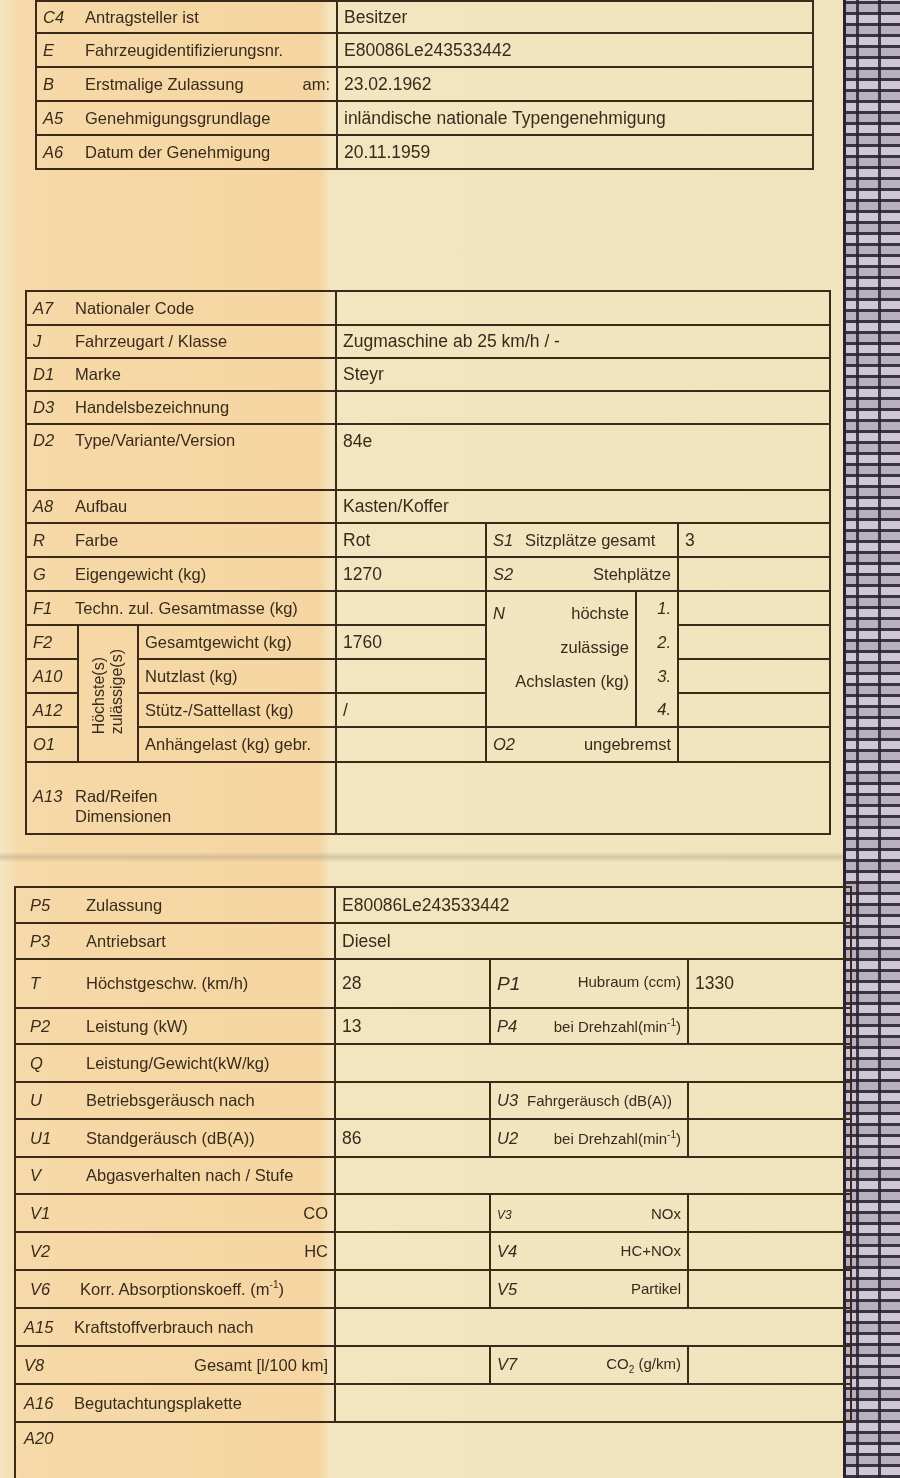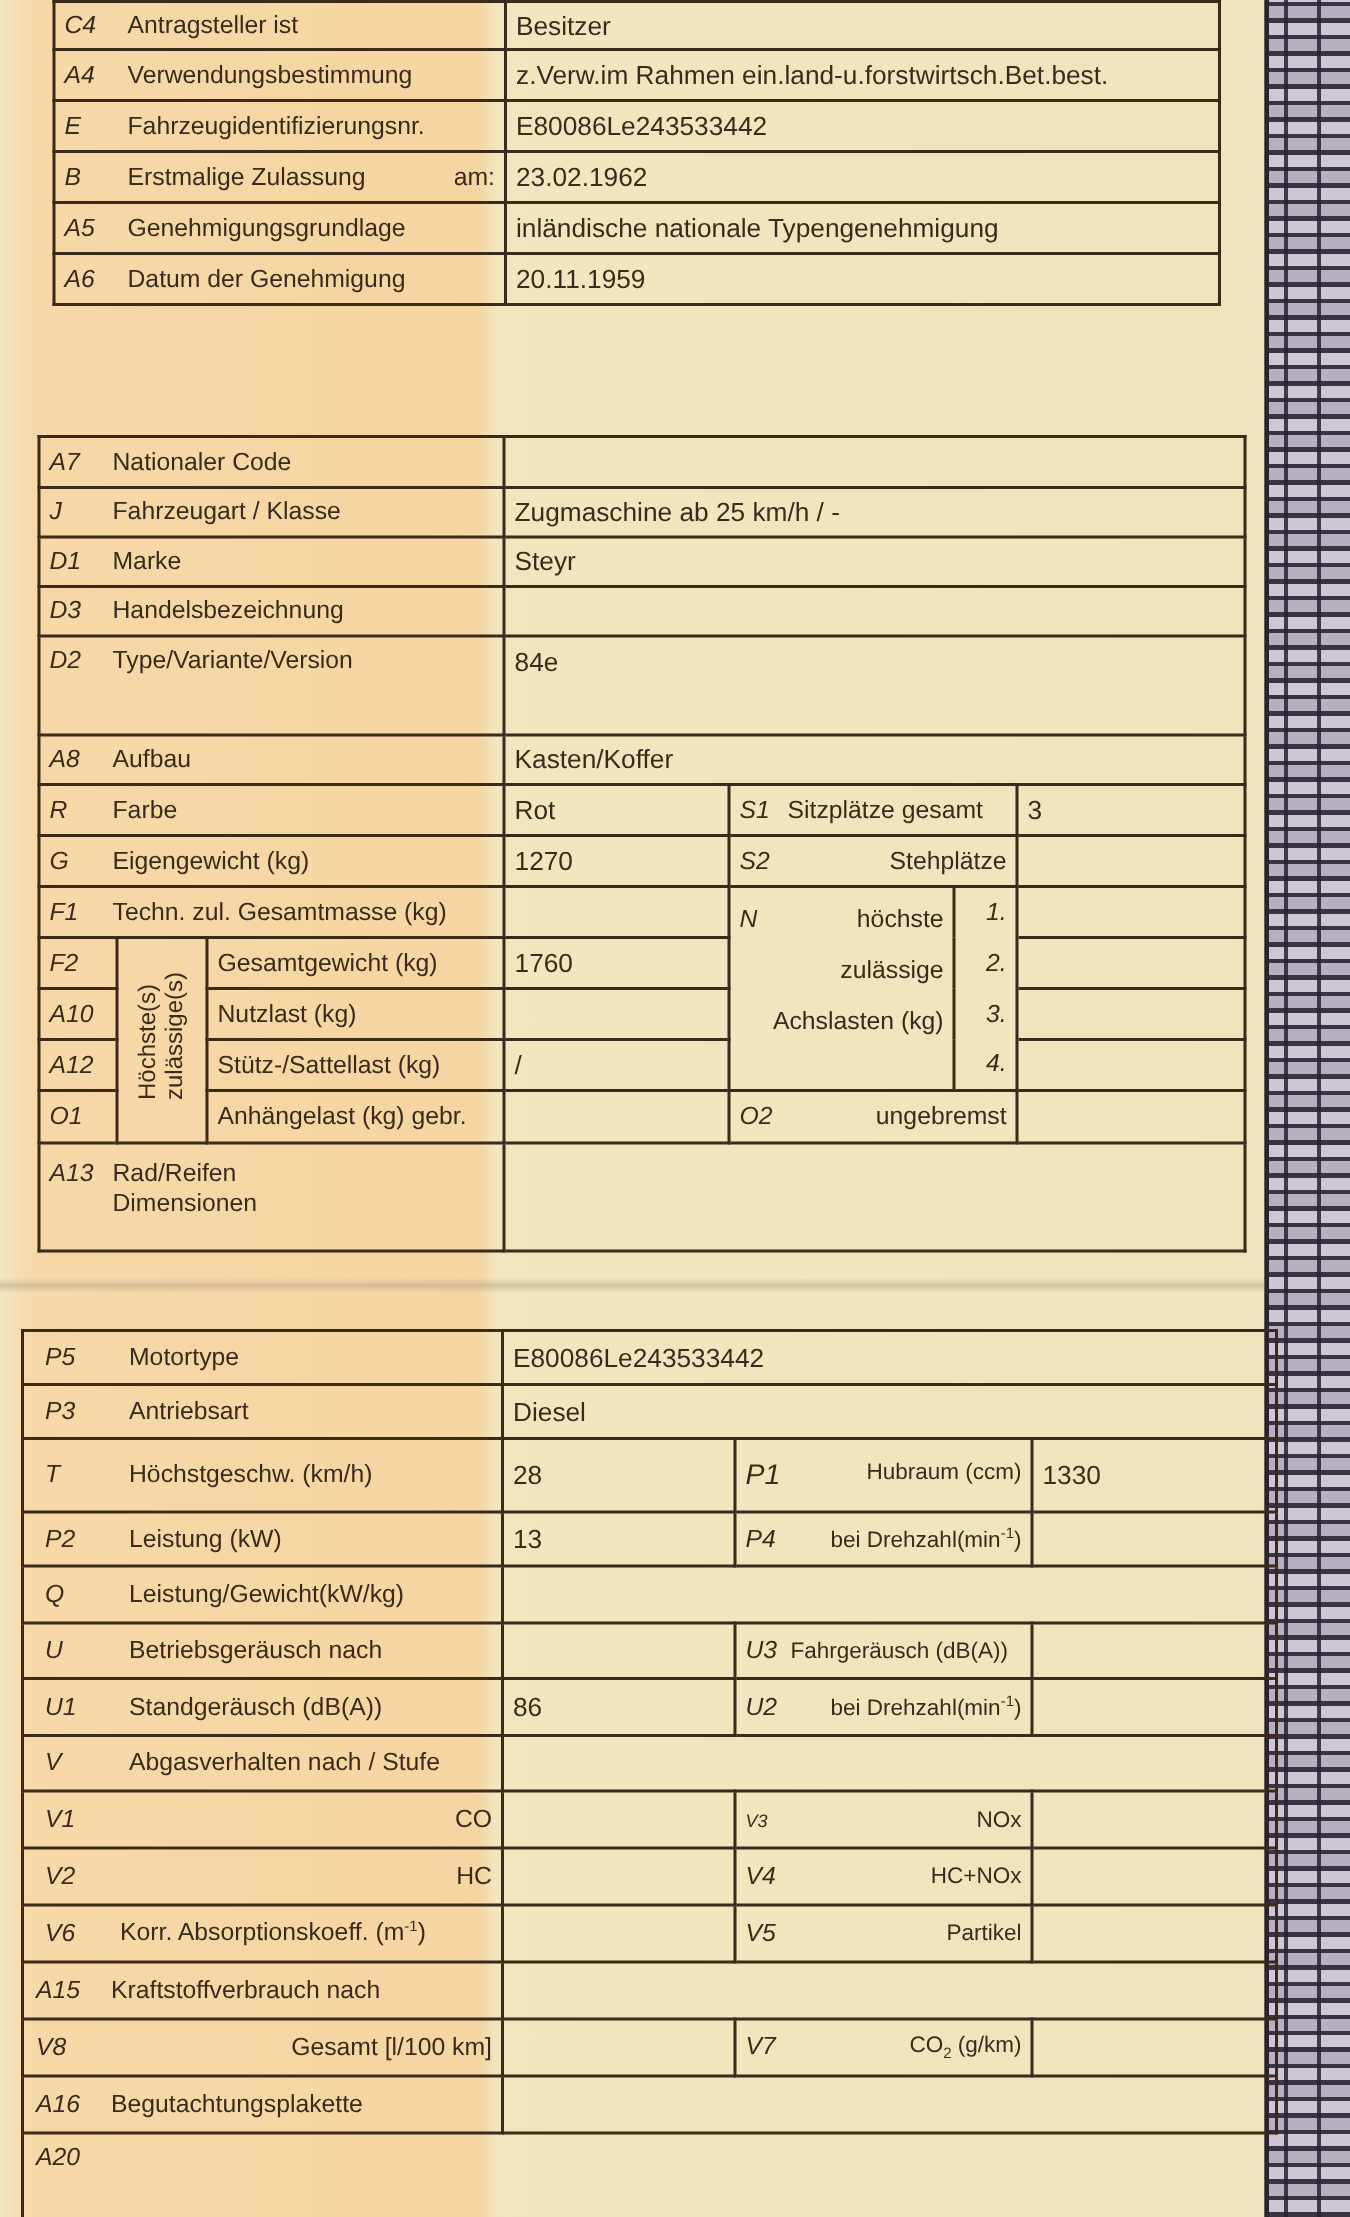--- a/index.html
+++ b/index.html
@@ -39,24 +39,20 @@
   <colgroup>
       <col style="width:301px">
       <col style="width:476px">
     </colgroup>
   <tbody>
       <tr style="height:16px">
     <td><span class="code">C4</span><span>Antragsteller ist</span></td>
     <td class="val">Besitzer</td>
   </tr>
   <tr style="height:34px">
-    <td><span class="code">A4</span><span>Verwendungsbestimmung</span></td>
-    <td class="val">z.Verw.im Rahmen ein.land-u.forstwirtsch.Bet.best.</td>
-  </tr>
-  <tr style="height:34px">
     <td><span class="code">E</span><span>Fahrzeugidentifizierungsnr.</span></td>
     <td class="val">E80086Le243533442</td>
   </tr>
   <tr style="height:34px">
     <td><span class="code">B</span><span>Erstmalige Zulassung</span><span class="am">am:</span></td>
     <td class="val">23.02.1962</td>
   </tr>
   <tr style="height:34px">
     <td><span class="code">A5</span><span>Genehmigungsgrundlage</span></td>
     <td class="val">inländische nationale Typengenehmigung</td>
@@ -151,38 +147,38 @@
     <td class="val"></td>
   </tr>
   <tr style="height:35px">
     <td><span class="code">O1</span></td>
     <td>Anhängelast (kg) gebr.</td>
     <td class="val"></td>
     <td colspan="2"><span class="code">O2</span><span class="am">ungebremst</span></td>
     <td class="val"></td>
   </tr>
   <tr style="height:72px">
-    <td colspan="3" style="vertical-align:top;padding-top:9px;line-height:20px;">
+    <td colspan="3" style="vertical-align:top;padding-top:23px;line-height:20px;">
       <span class="code" style="vertical-align:top">A13</span><span style="display:inline-block"><span style="display:block">Rad/Reifen</span><span style="display:block">Dimensionen</span></span>
     </td>
     <td colspan="4" class="val"></td>
   </tr>
 </tbody>
   </table>
 
 <table class="form" style="left:14px;top:886px;width:836px;">
   <colgroup>
       <col style="width:320px">
       <col style="width:155px">
       <col style="width:198px">
       <col style="width:163px">
     </colgroup>
   <tbody>
       <tr style="height:36px">
-    <td><span class="code" style="width:56px;padding-left:8px">P5</span><span>Motortype</span></td>
+    <td><span class="code" style="width:56px;padding-left:8px">P5</span><span>Zulassung</span></td>
     <td colspan="3" class="val">E80086Le243533442</td>
   </tr>
   <tr style="height:36px">
     <td><span class="code" style="width:56px;padding-left:8px">P3</span><span>Antriebsart</span></td>
     <td colspan="3" class="val">Diesel</td>
   </tr>
   <tr style="height:49px">
     <td><span class="code" style="width:56px;padding-left:8px">T</span><span>Höchstgeschw. (km/h)</span></td>
     <td class="val">28</td>
     <td style="font-size:15px"><span class="code" style="width:36px;font-size:19px">P1</span><span class="am">Hubraum (ccm)</span></td>

